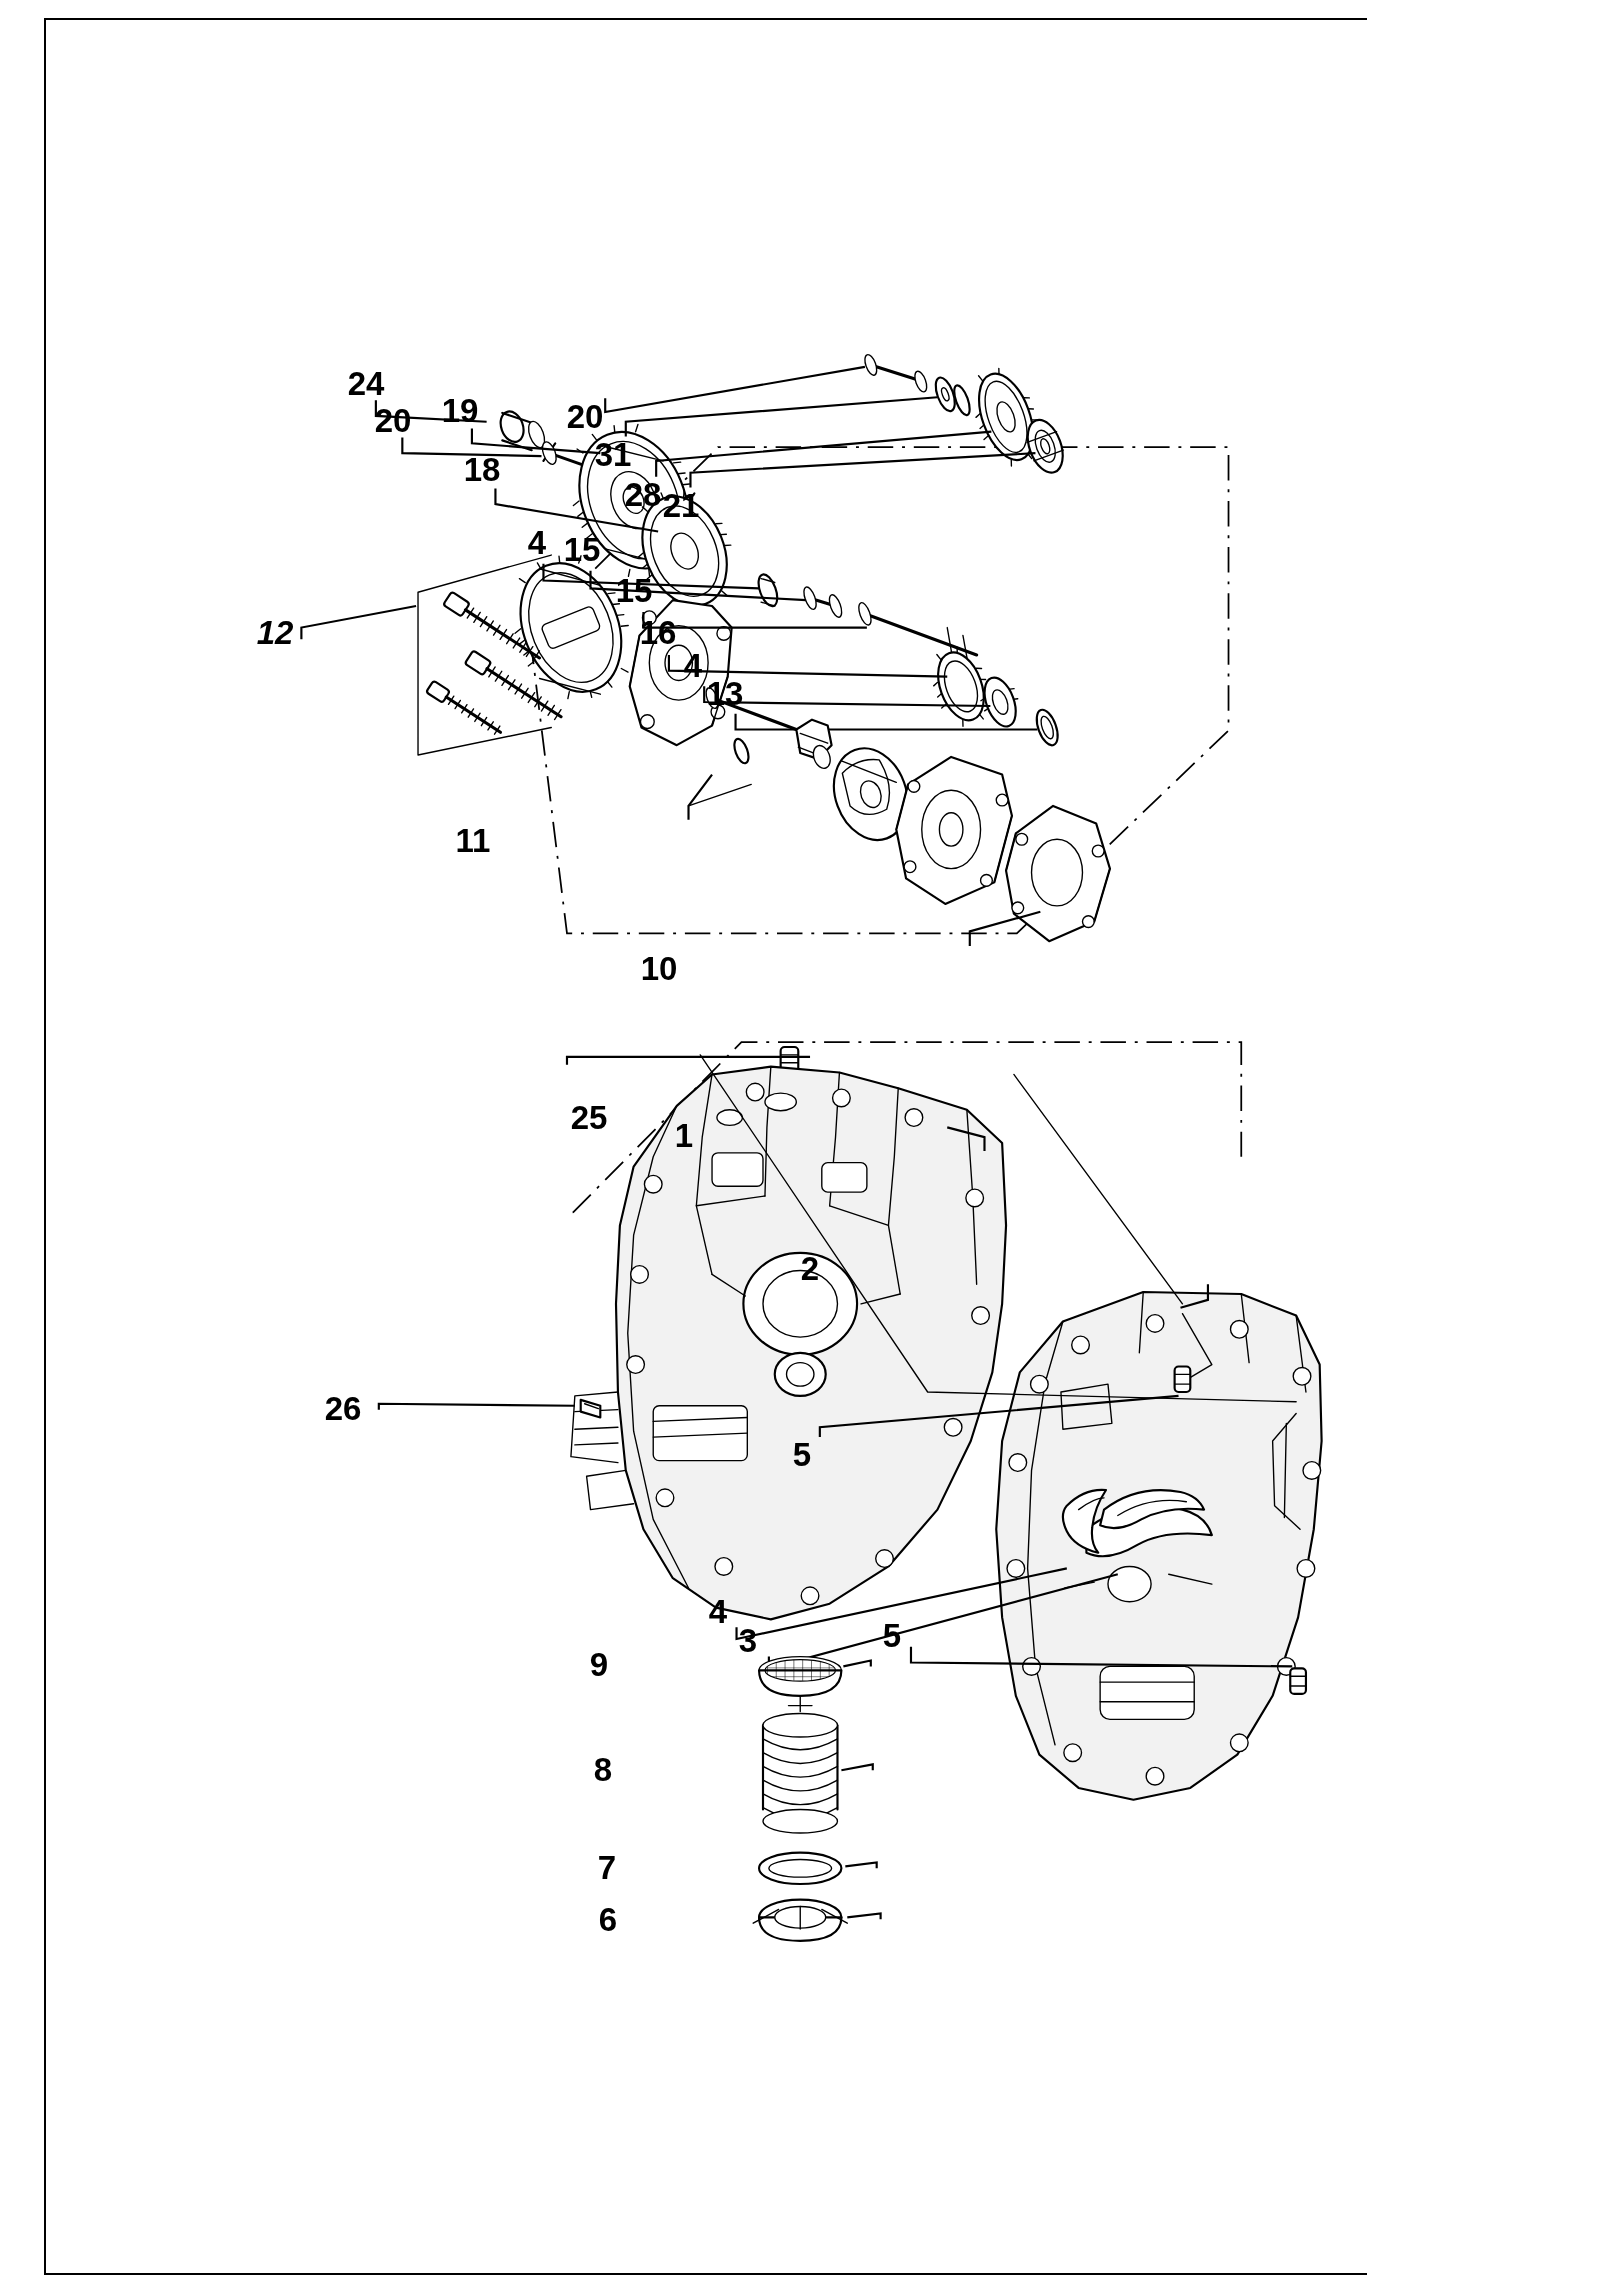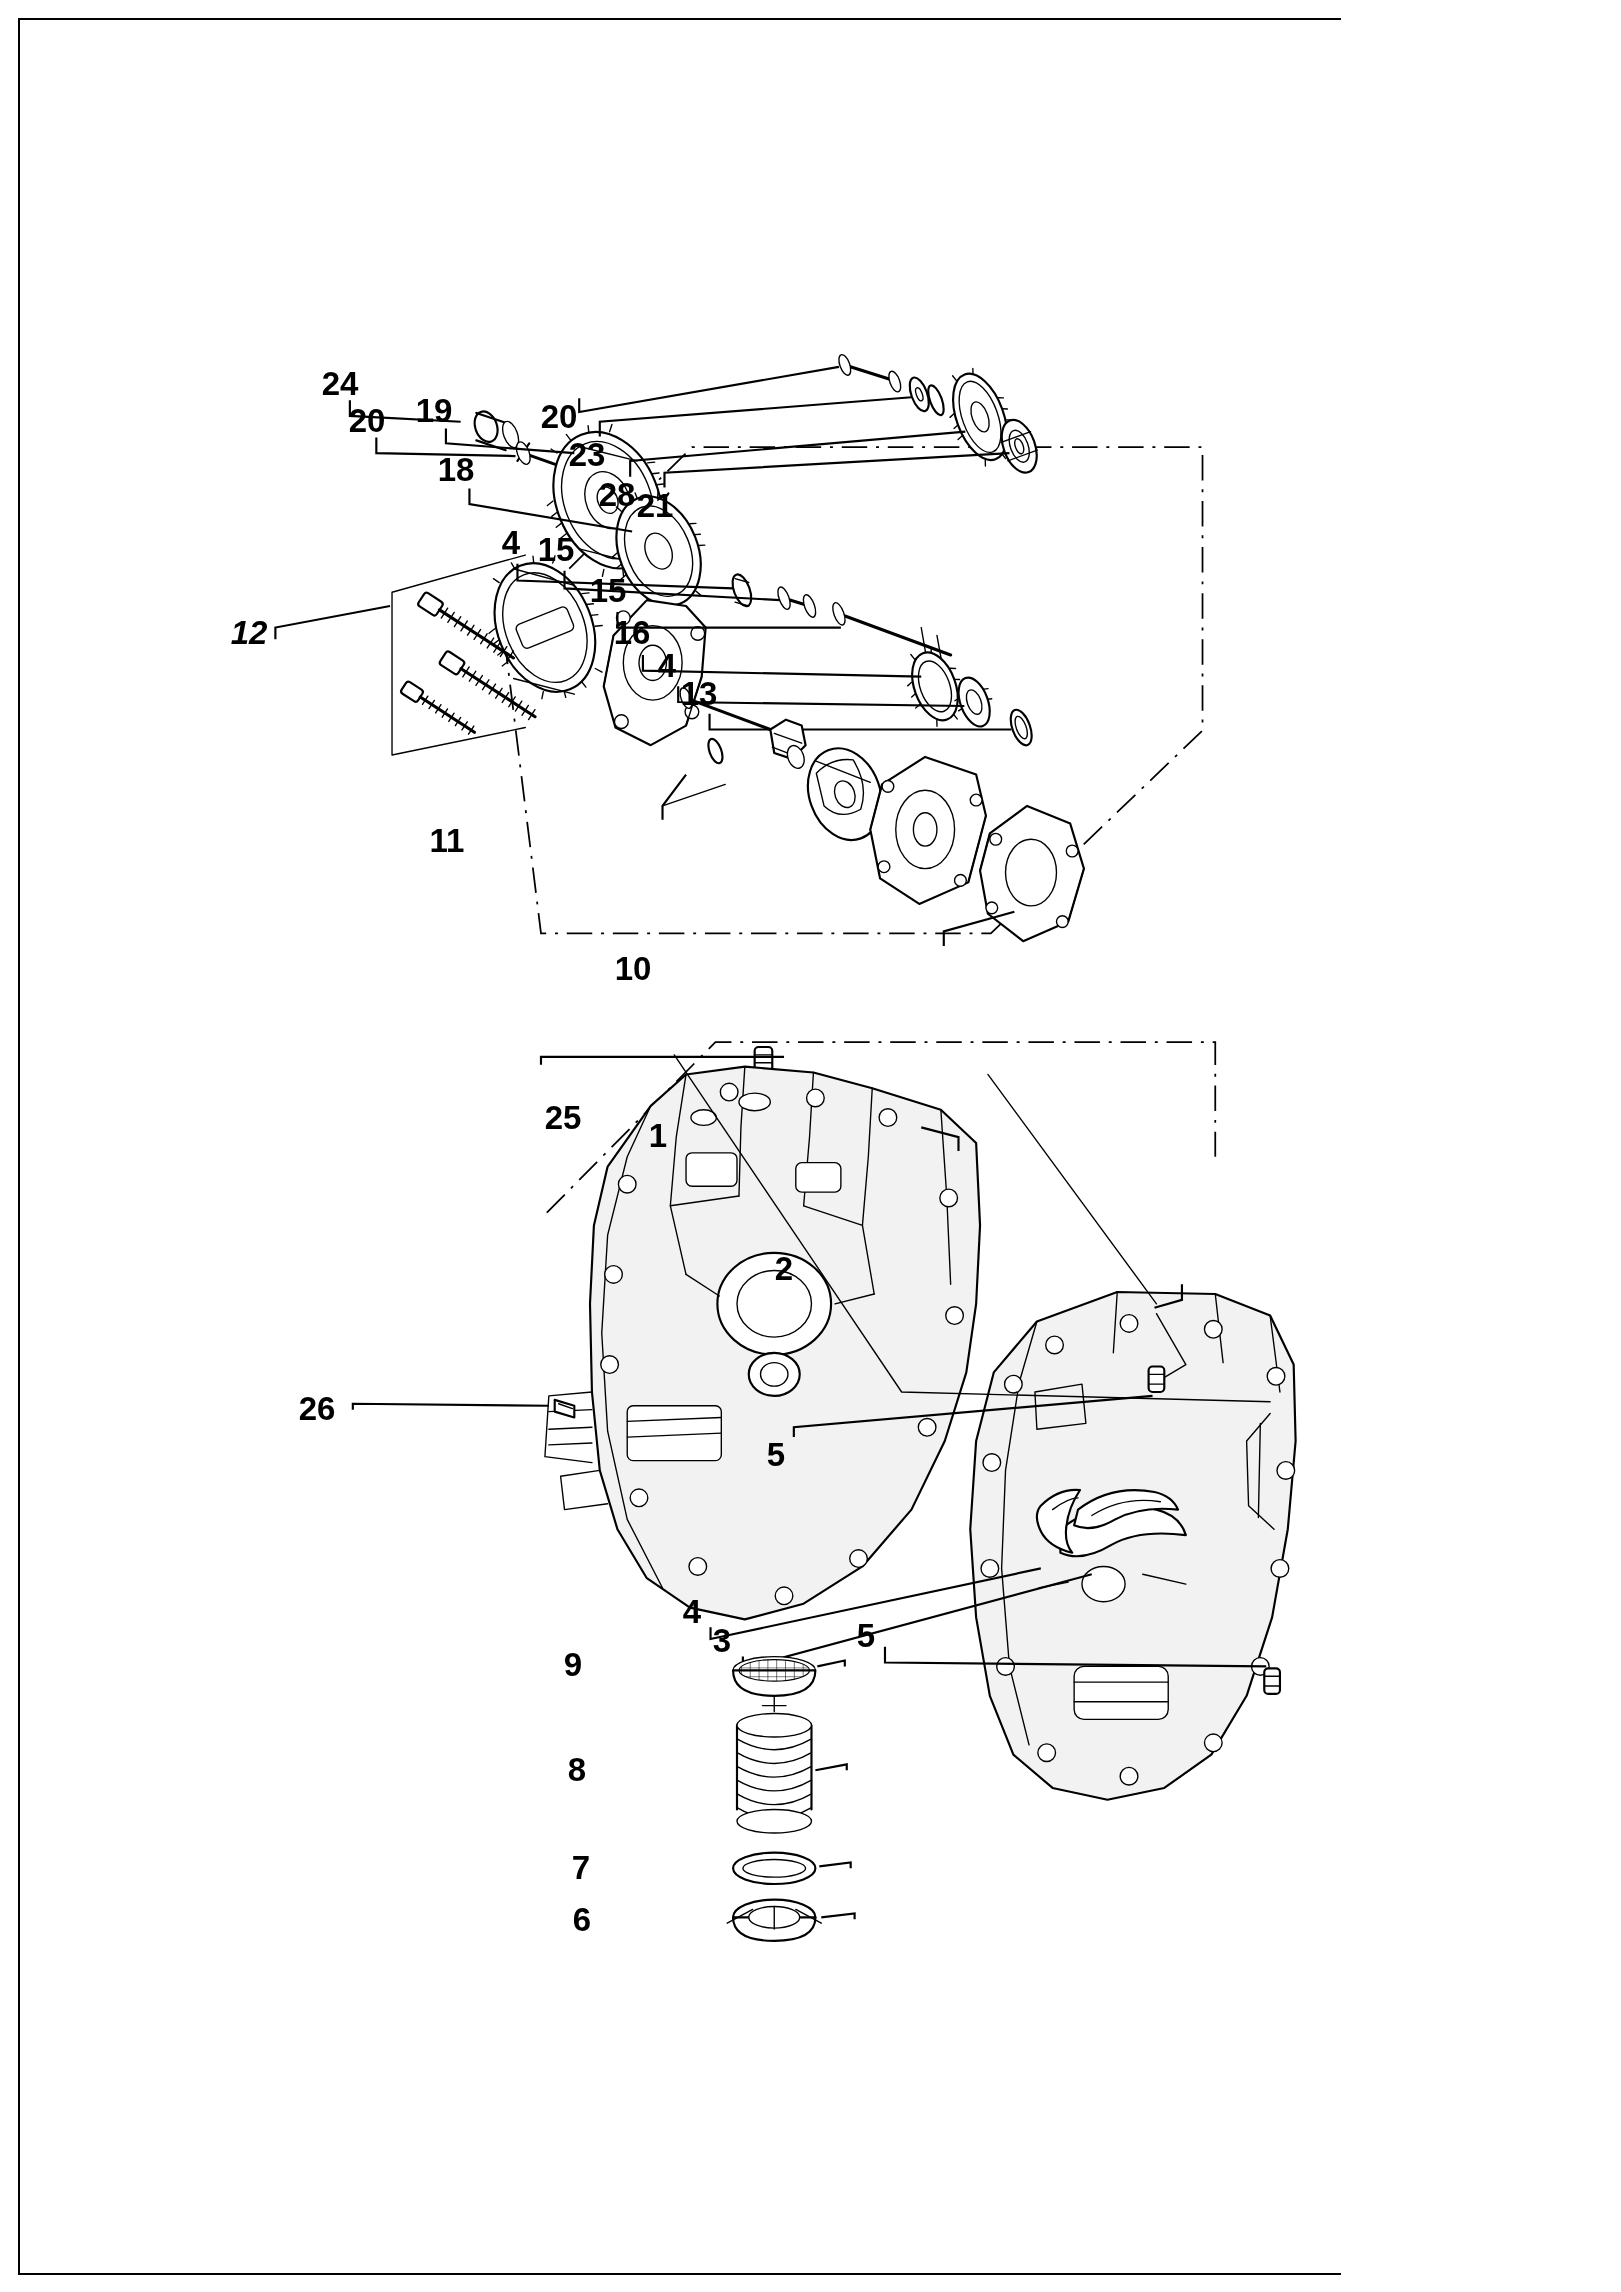--- a/index.html
+++ b/index.html
@@ -9,20 +9,21 @@
   }
   body {
     font-family: "Liberation Sans", sans-serif;
   }
   #page {
     position: relative;
     width: 1341px;
     height: 2293px;
     background: #ffffff;
     overflow: hidden;
+    margin-left: 26px;
   }
   #page-border {
     position: absolute;
     left: 17.6px;
     top: 17.6px;
     width: 1586px;
     height: 2257px;
     border: 2px solid #000000;
     box-sizing: border-box;
   }
@@ -448,21 +449,21 @@
     <path class="lnT" d="M688 1076 L920 1420 M920 1420 L1296 1430"></path>
     <path class="lnT" d="M1008 1096 L1180 1330"></path>
 
   </svg>
 
   <div class="callout" style="left:340px;  top:383px;">24</div>
   <div class="callout" style="left:367px;  top:420px;">20</div>
   <div class="callout" style="left:434px;  top:410px;">19</div>
   <div class="callout" style="left:456px;  top:469px;">18</div>
   <div class="callout" style="left:559px;  top:416px;">20</div>
-  <div class="callout" style="left:587px;  top:454px;">23</div>
+  <div class="callout" style="left:587px;  top:454px;">31</div>
   <div class="callout" style="left:617px;  top:494px;">28</div>
   <div class="callout" style="left:655px;  top:505px;">21</div>
   <div class="callout" style="left:511px;  top:542px;">4</div>
   <div class="callout" style="left:556px;  top:549px;">15</div>
   <div class="callout" style="left:608px;  top:590px;">15</div>
   <div class="callout" style="left:632px;  top:632px;">16</div>
   <div class="callout" style="left:667px;  top:665px;">4</div>
   <div class="callout" style="left:699px;  top:693px;">13</div>
   <div class="callout" style="left:249px;  top:632px;font-style:italic;">12</div>
   <div class="callout" style="left:447px;  top:840px;">11</div>

